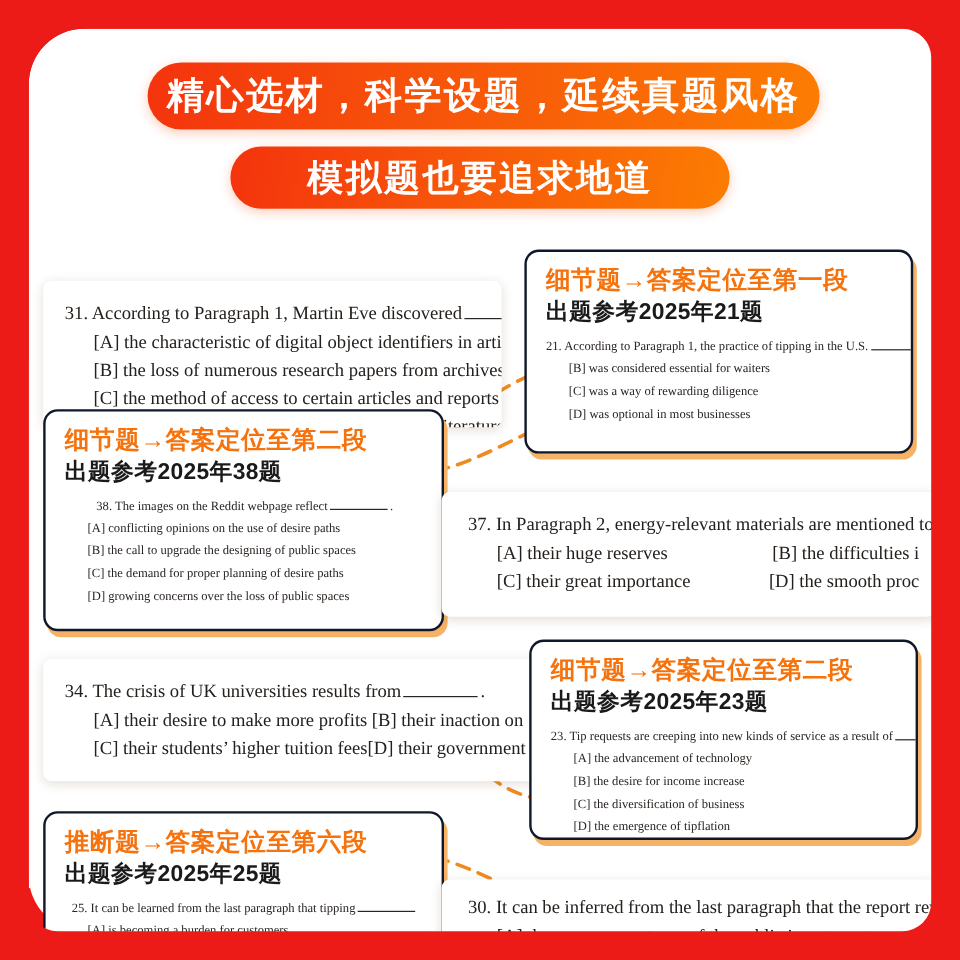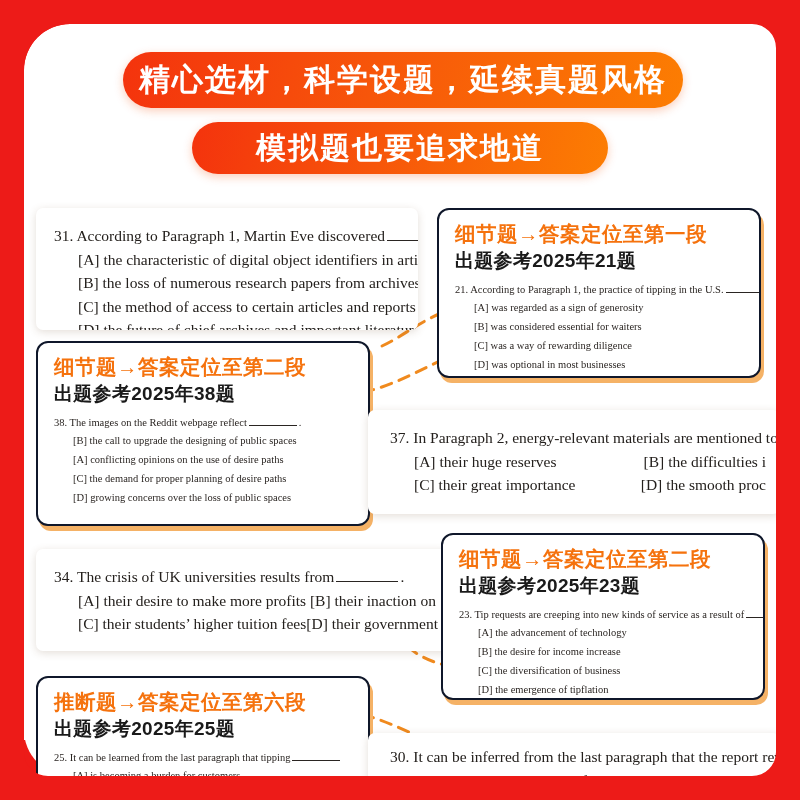--- a/index.html
+++ b/index.html
@@ -65,21 +65,21 @@
   .a-title{
     font-size:20.5px;font-weight:700;color:#F5720D;letter-spacing:.5px;
     line-height:1.22;white-space:nowrap;
   }
   .a-sub{
     font-size:19px;font-weight:700;color:#1a1a1a;letter-spacing:.3px;
     line-height:1.25;margin-top:3px;white-space:nowrap;
   }
   .a-stem{
     font-family:"Liberation Serif","DejaVu Serif",serif;
-    font-size:10.5px;color:#2a2522;line-height:1.5;margin-top:9px;white-space:nowrap;
+    font-size:10.5px;color:#2a2522;line-height:1.5;margin-top:9px;white-space:nowrap;text-align:center;
   }
   .a-opt{
     font-family:"Liberation Serif","DejaVu Serif",serif;
     font-size:10.5px;color:#2a2522;line-height:1.82;
     margin-left:19px;white-space:nowrap;
   }
 
   .blank{
     display:inline-block;border-bottom:1px solid #2a2522;
     width:62px;height:.75em;margin:0 2px;vertical-align:baseline;
@@ -116,58 +116,57 @@
   </svg>
 
   <svg class="conn" style="left:392px;top:628px;width:80px;height:50px;" viewBox="0 0 80 50">
     <path d="M4,4 C18,26 40,38 76,40" fill="none" stroke="#F08A1E" stroke-width="3" stroke-linecap="round" stroke-dasharray="11 8"></path>
   </svg>
 
   <svg class="conn" style="left:340px;top:690px;width:110px;height:60px;" viewBox="0 0 110 60">
     <path d="M4,22 C36,24 62,40 96,54" fill="none" stroke="#F08A1E" stroke-width="3" stroke-linecap="round" stroke-dasharray="11 8"></path>
   </svg>
 
-  <div class="qcard" id="card-q31" style="left:36px;top:208px;width:382px;height:122px;">
+  <div class="qcard" id="card-q31" style="left:36px;top:234px;width:382px;height:122px;">
     <div class="qbody">
       <div class="q-stem">
         <span>31.</span>
         <span>According to Paragraph 1, Martin Eve discovered</span><span class="blank"></span>
       </div>
       <div class="q-opt">[A] the characteristic of digital object identifiers in articles</div>
       <div class="q-opt">[B] the loss of numerous research papers from archives</div>
       <div class="q-opt">[C] the method of access to certain articles and reports</div>
       <div class="q-opt">[D] the future of chief archives and important literature</div>
     </div>
   </div>
 
   <div class="acard" id="card-a21" style="left:437px;top:208px;width:320px;height:166px;">
     <div class="abody">
       <div class="a-title">细节题→答案定位至第一段</div>
       <div class="a-sub">出题参考2025年21题</div>
       <div class="a-stem">
         <span>21.</span>
         <span>According to Paragraph 1, the practice of tipping in the U.S.</span><span class="blank sm"></span>
       </div>
-      <div class="a-opt">[A] was regarded as a sign of generosity</div>
       <div class="a-opt">[B] was considered essential for waiters</div>
       <div class="a-opt">[C] was a way of rewarding diligence</div>
       <div class="a-opt">[D] was optional in most businesses</div>
     </div>
   </div>
 
   <div class="acard" id="card-a38" style="left:36px;top:341px;width:330px;height:181px;">
     <div class="abody">
       <div class="a-title">细节题→答案定位至第二段</div>
       <div class="a-sub">出题参考2025年38题</div>
       <div class="a-stem">
         <span>38.</span>
         <span>The images on the Reddit webpage reflect</span><span class="blank sm"></span><span>.</span>
       </div>
+      <div class="a-opt">[A] conflicting opinions on the use of desire paths</div>
       <div class="a-opt">[B] the call to upgrade the designing of public spaces</div>
-      <div class="a-opt">[A] conflicting opinions on the use of desire paths</div>
       <div class="a-opt">[C] the demand for proper planning of desire paths</div>
       <div class="a-opt">[D] growing concerns over the loss of public spaces</div>
     </div>
   </div>
 
   <div class="qcard" id="card-q37" style="left:368px;top:410px;width:412px;height:104px;">
     <div class="qbody" style="padding-left:22px;">
       <div class="q-stem">
         <span>37.</span>
         <span>In Paragraph 2, energy-relevant materials are mentioned to il</span>

